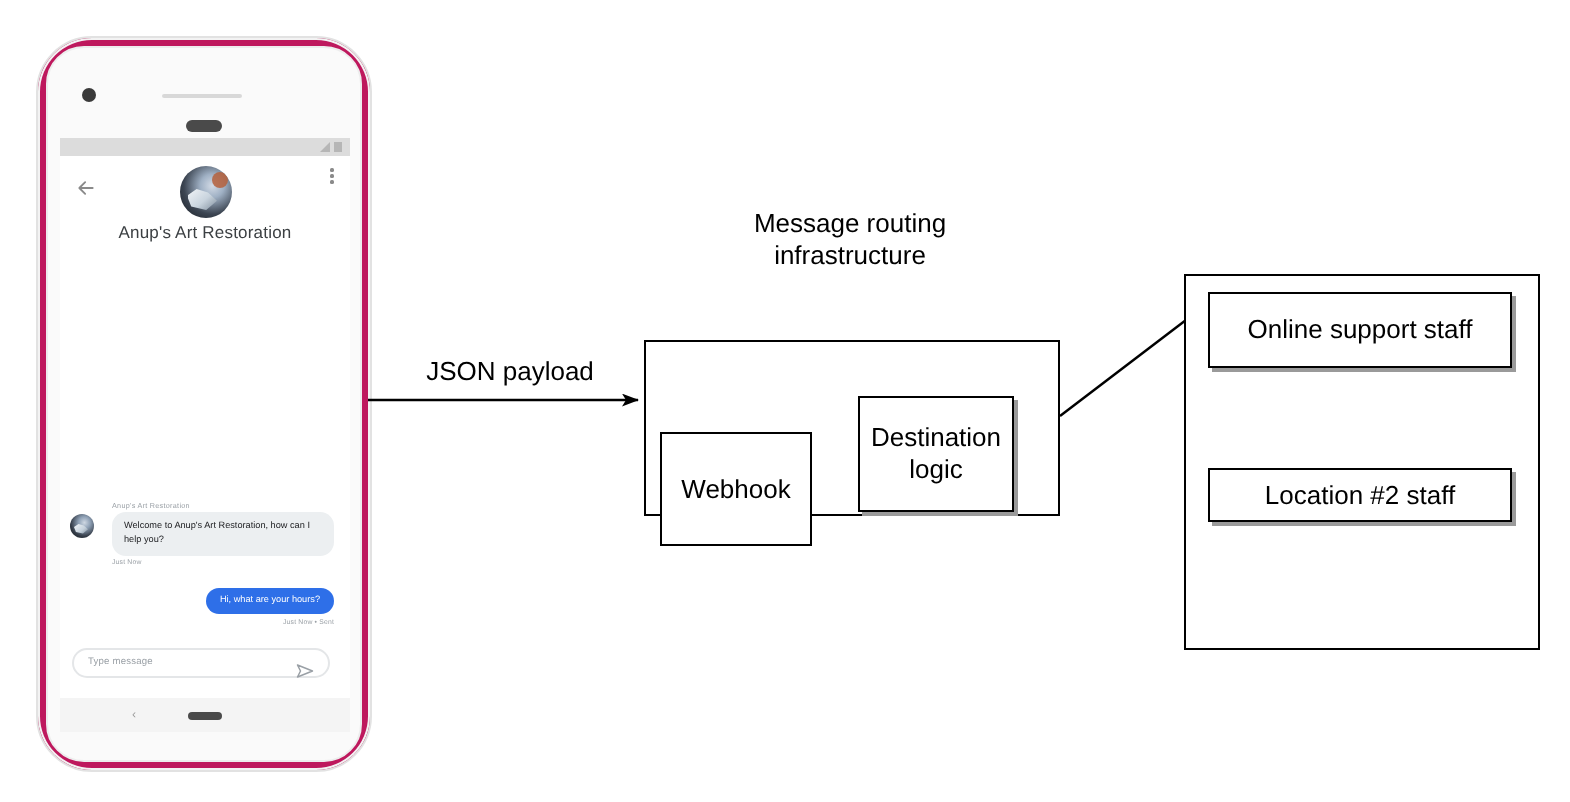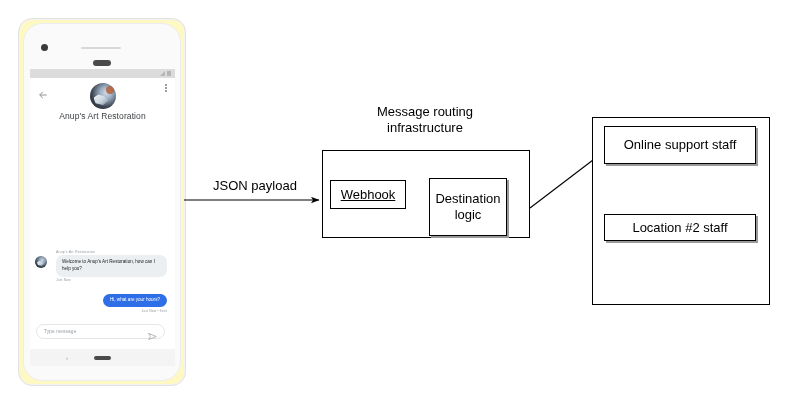--- a/index.html
+++ b/index.html
@@ -21,22 +21,22 @@
     overflow: hidden;
   }
 
   
   .phone-frame {
     position: absolute;
     left: 18px;
     top: 18px;
     width: 166px;
     height: 366px;
-    border-radius: 14px;
-    background: #fef9c3;
+    border-radius: 28px;
+    background: #be185d;
     border: 1px solid #e2e2e2;
     box-shadow: 0 0 0 1px #f3f3f3 inset;
   }
   .phone-inner-bezel {
     position: absolute;
     left: 4px;
     top: 4px;
     width: 156px;
     height: 356px;
     border-radius: 19px;
@@ -318,20 +318,21 @@
     box-sizing: border-box;
     background: #ffffff;
     border: 1.3px solid #000000;
     display: flex;
     align-items: center;
     justify-content: center;
     text-align: center;
     font-size: 13px;
     line-height: 1.22;
     color: #000;
+    margin-top: 20px;
   }
   .box.shadowed {
     box-shadow: 2px 2px 0 0 #9a9a9a;
   }
   .box.container {
     display: block;
   }
   svg.wires {
     position: absolute;
     left: 0;
@@ -424,21 +425,21 @@
     <line x1="530" y1="208" x2="614" y2="144" stroke="#000" stroke-width="1.2" marker-end="url(#ah)"></line>
   </svg>
 
   <div class="dgm-label" style="left:195px; top:178px; width:120px;">JSON payload</div>
 
   <div class="dgm-label" style="left:335px; top:104px; width:180px;">Message routing
 infrastructure</div>
 
   <div class="box container" style="left:322px; top:150px; width:208px; height:88px;"></div>
 
-  <div class="box" style="left:330px; top:180px; width:76px; height:29px;text-decoration:underline;">Webhook</div>
+  <div class="box" style="left:330px; top:196px; width:76px; height:57px;">Webhook</div>
 
   <div class="box shadowed" style="left:429px; top:178px; width:78px; height:58px;">Destination
 logic</div>
 
 
   <div class="box container" style="left:592px; top:117px; width:178px; height:188px;"></div>
 
   <div class="box shadowed" style="left:604px; top:126px; width:152px; height:38px;">Online support
 staff</div>
 

